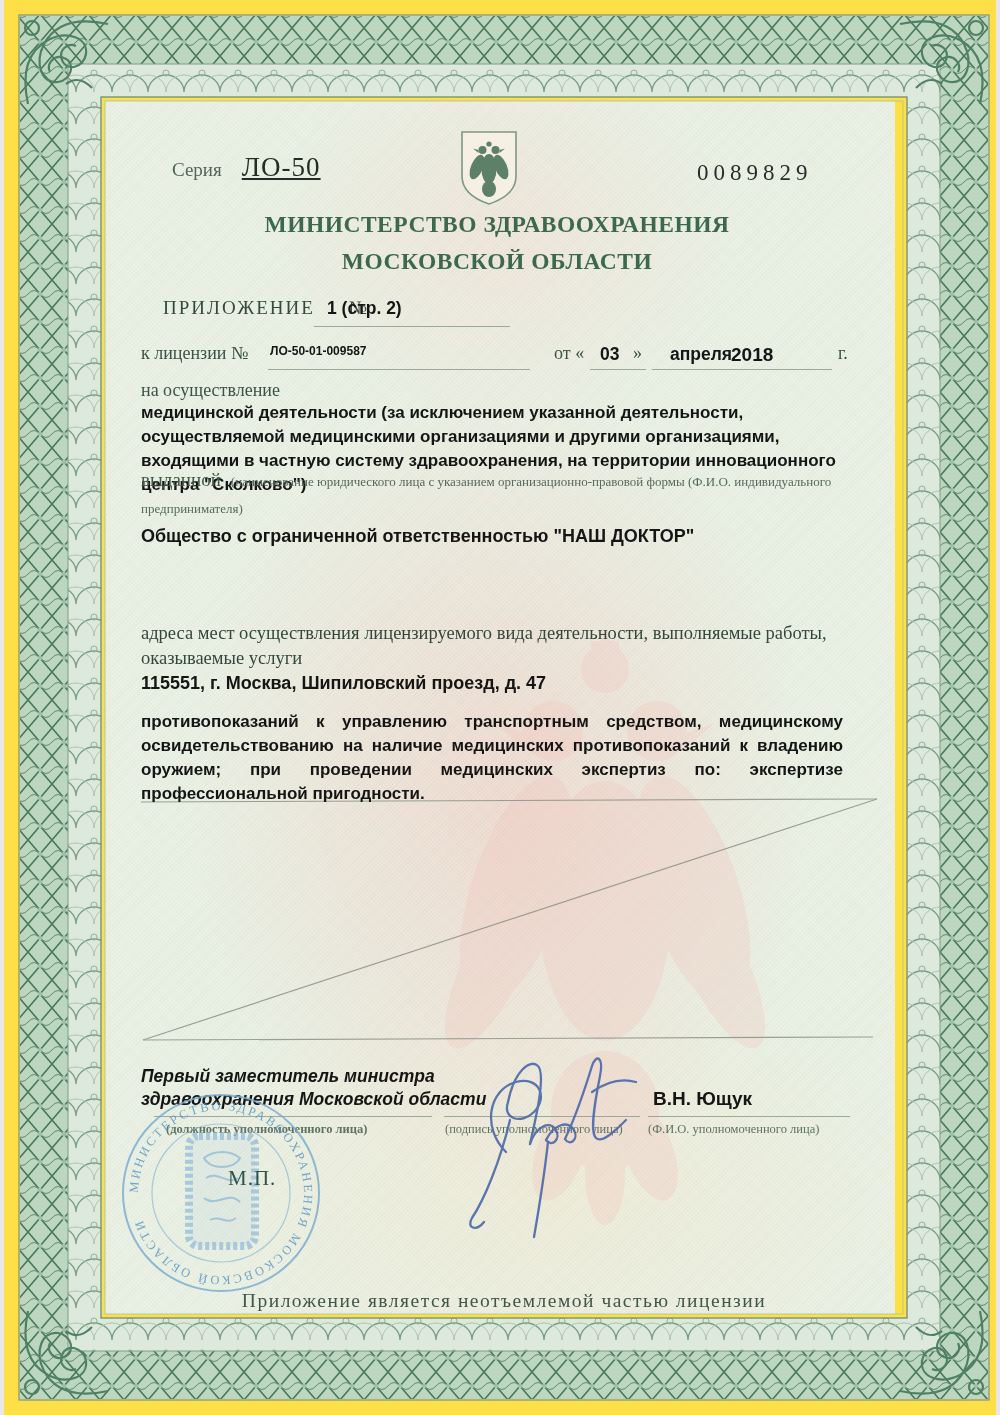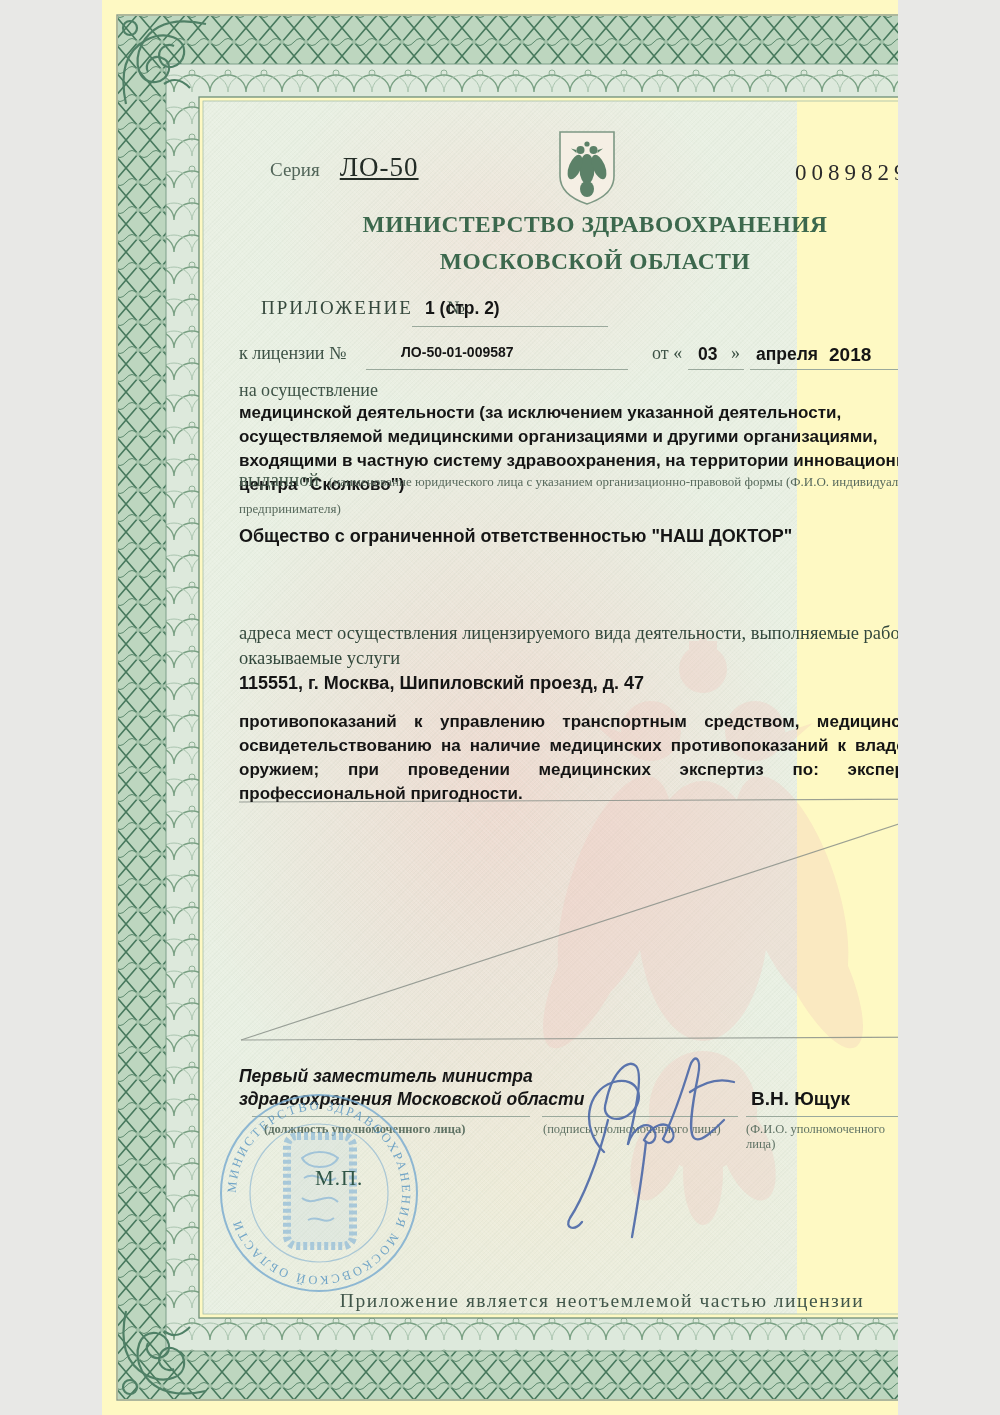--- a/index.html
+++ b/index.html
@@ -1,18 +1,18 @@
 <!DOCTYPE html>
 <html><head>
 <meta charset="utf-8">
 <style>
   html,body{margin:0;padding:0;background:#e8e8e6;}
   .page{
-    position:relative;width:796px;height:1415px;margin:0 auto;
-    background:#fef9c3;overflow:hidden;
+    position:relative;width:992px;height:1415px;margin:0 auto;
+    background:#fde047;overflow:hidden;
     font-family:"Liberation Serif", serif;
   }
   .abs{position:absolute;}
   .serif{font-family:"Liberation Serif", serif;}
 
   
   .paper-inner{
     position:absolute;inset:101px;
     background:
       repeating-linear-gradient(45deg, rgba(255,255,255,0.10) 0 1px, rgba(255,255,255,0) 1px 3px),
@@ -40,25 +40,25 @@
     font-weight:bold;font-size:23.5px;line-height:37px;color:#3c684d;letter-spacing:0.5px;}
 
   #blk-appendix{left:137px;top:297px;}
   #appendix-label{font-size:19px;letter-spacing:2px;color:#36493d;margin-left:22px;}
   #appendix-no{font-size:19px;color:#36493d;margin-left:30px;}
   #appendix-value{position:absolute;left:186px;top:1px;font-size:17.5px;white-space:nowrap;}
   #u-appendix{left:310px;top:326px;width:196px;}
 
   #blk-license{left:137px;top:341px;width:720px;height:26px;}
   #license-label{position:absolute;left:0;top:2px;font-size:18px;color:#3d5246;}
-  #license-value{position:absolute;left:129px;top:3px;font-size:14px;white-space:nowrap;margin-left:33px;}
+  #license-value{position:absolute;left:129px;top:3px;font-size:12px;white-space:nowrap;}
   #date-from{position:absolute;left:405px;top:2px;font-size:18px;color:#3d5246;margin-left:8px;}
   #date-day{position:absolute;left:459px;top:3px;font-size:17.5px;}
   #date-qc{position:absolute;left:492px;top:2px;font-size:18px;color:#3d5246;}
-  #date-month{position:absolute;left:517px;top:3px;font-size:17.5px;}
+  #date-month{position:absolute;left:529px;top:3px;font-size:17.5px;}
   #date-year{position:absolute;left:590px;top:3px;font-size:19px;}
   #date-g{position:absolute;left:697px;top:2px;font-size:18px;color:#3d5246;}
   #u-license{left:264px;top:369px;width:262px;}
   #u-day{left:586px;top:369px;width:56px;}
   #u-monthyear{left:648px;top:369px;width:180px;}
 
   #blk-carryout{left:137px;top:380px;font-size:18px;color:#3d5246;}
 
   #blk-activity{left:137px;top:401px;width:706px;font-size:17px;line-height:24px;}
 
@@ -79,21 +79,21 @@
   #blk-signer-name{left:649px;top:1088px;font-size:19px;}
 
   #u-sig-left{left:150px;top:1116px;width:278px;}
   #u-sig-mid{left:440px;top:1116px;width:196px;}
   #u-sig-right{left:644px;top:1116px;width:202px;}
 
   #cap-pos{left:162px;top:1122px;font-weight:bold;}
   #cap-sig{left:441px;top:1122px;}
   #cap-fio{left:644px;top:1122px;}
 
-  #blk-mp{left:213px;top:1166px;font-size:21px;color:#2f5546;letter-spacing:1px;}
+  #blk-mp{left:224px;top:1166px;font-size:21px;color:#2f5546;letter-spacing:1px;}
 
   #blk-footer{left:135px;top:1278px;width:730px;text-align:center;
     font-size:19.5px;letter-spacing:1.5px;color:#41564a;margin-top:12px;}
 
   #watermark{left:320px;top:510px;}
   #signature{left:440px;top:1032px;}
   #seal{left:82px;top:1078px;}
 </style>
 </head>
 <body>

